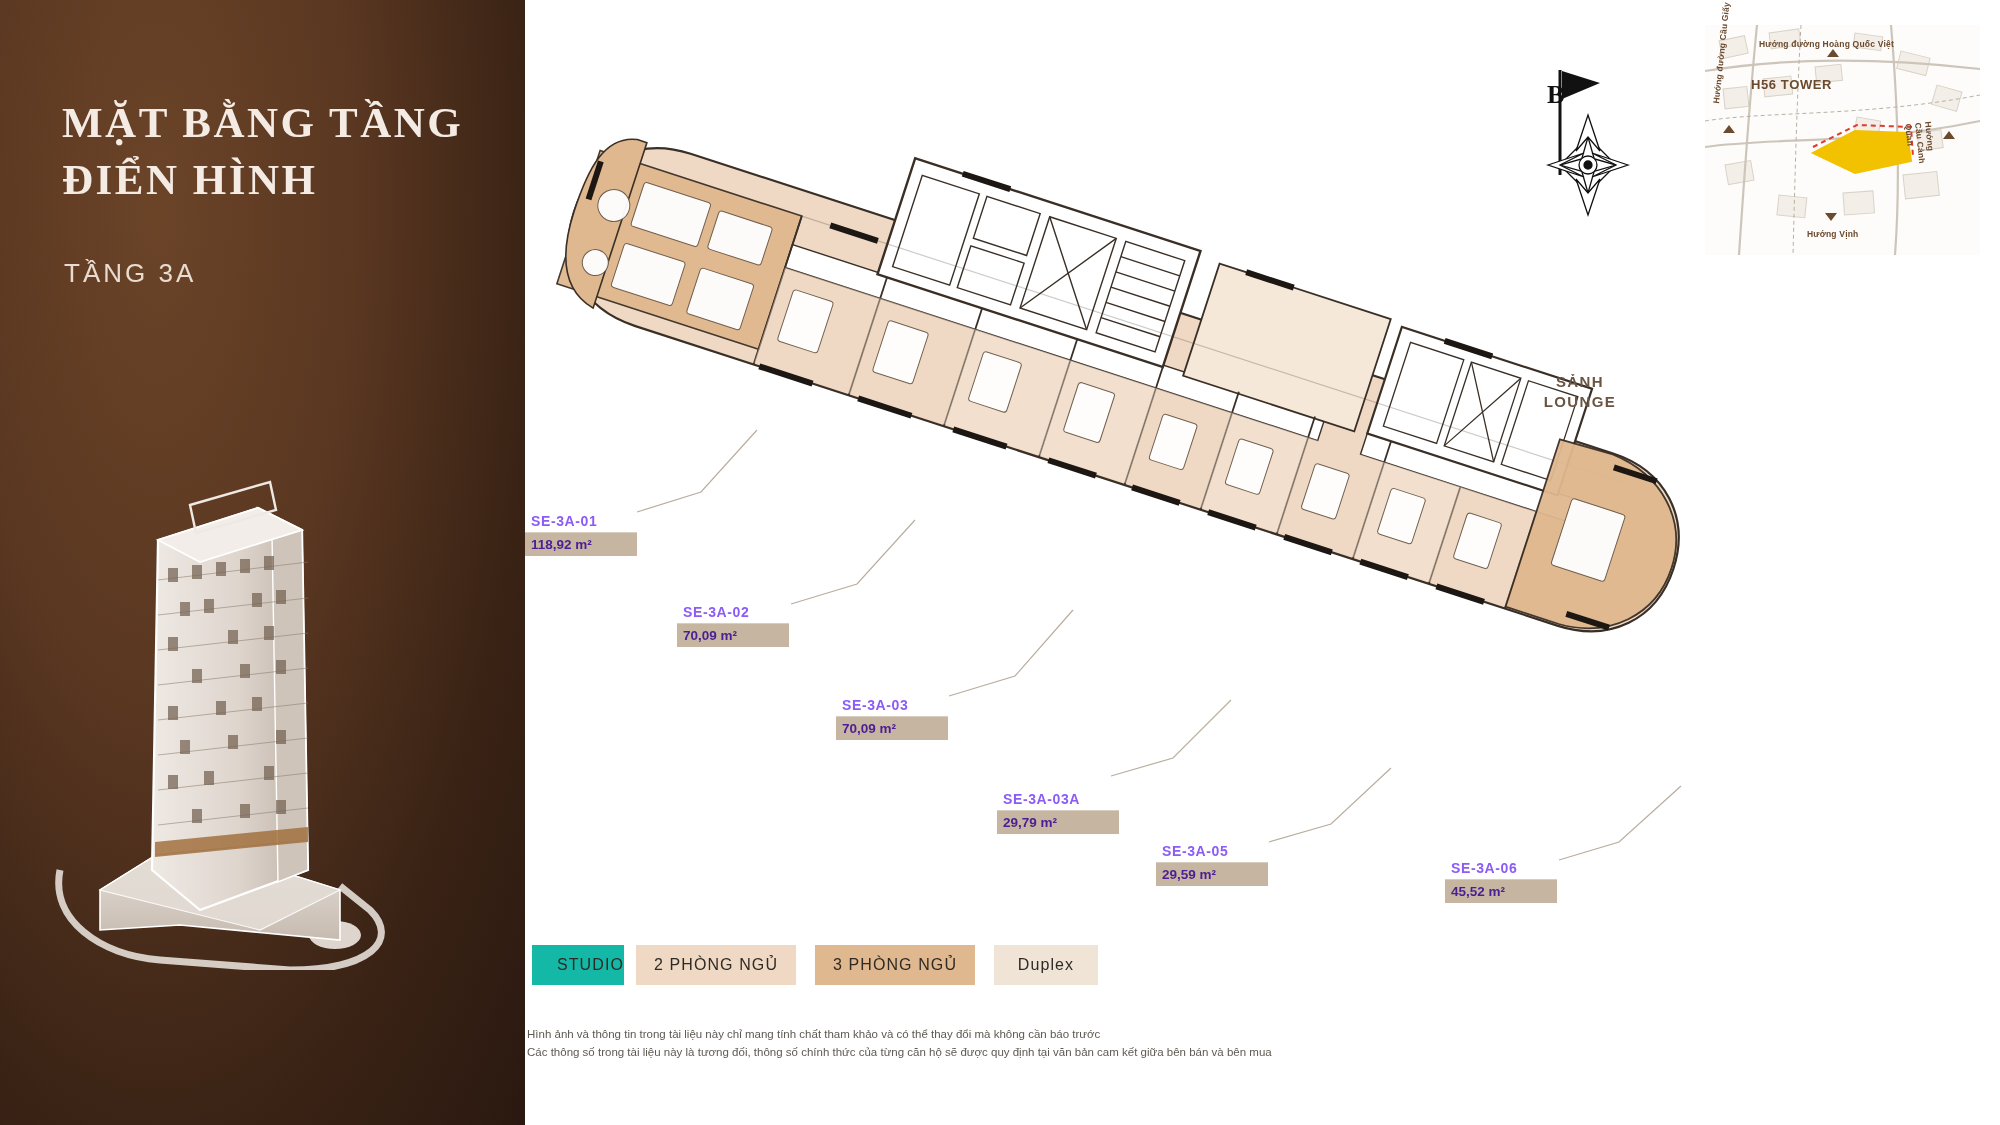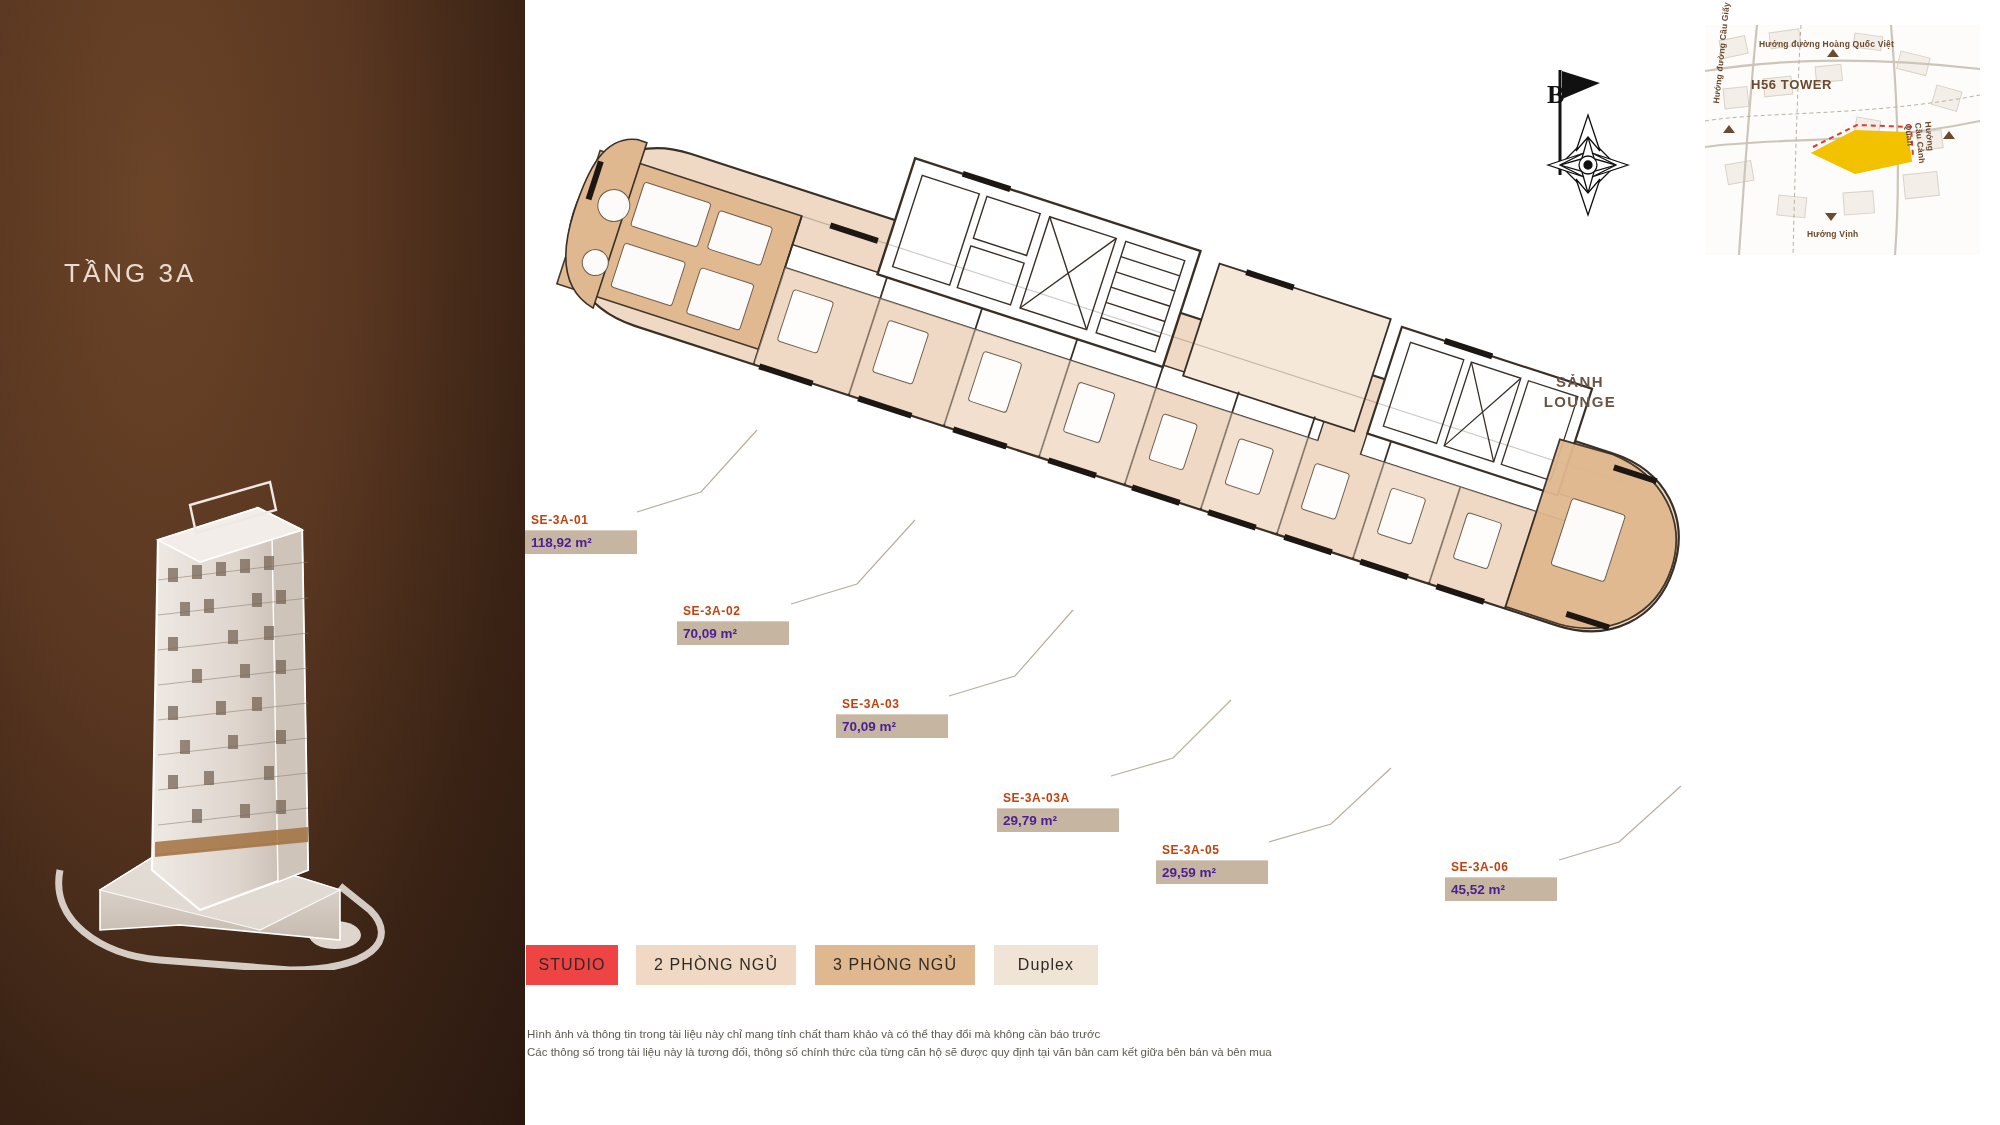--- a/index.html
+++ b/index.html
@@ -49,21 +49,21 @@
   .mm-label{
     position:absolute;font-size:8.5px;color:#6b4a2e;font-weight:700;letter-spacing:.2px;
   }
   
   #floorplan{position:absolute;left:0;top:0;width:1475px;height:900px;}
   
   .callout{
     position:absolute;width:112px;
   }
   .callout .code{
-    background:#fff;color:#c2410c;font-size:12px;font-weight:700;letter-spacing:.6px;
+    background:#fff;color:#8b5cf6;font-size:14px;font-weight:700;letter-spacing:.6px;
     padding:5px 6px 3px 6px;border-bottom:1px solid #d8cdbf;text-align:left;
   }
   .callout .area{
     background:#c6b5a0;color:#4c1d95;font-size:13.5px;font-weight:600;
     padding:4px 6px 4px 6px;text-align:left;
   }
   
   #legend{position:absolute;left:0;top:945px;width:1475px;height:60px;}
   .legend-item{
     position:absolute;height:40px;display:flex;align-items:center;justify-content:center;
@@ -76,20 +76,24 @@
   .sanh-label{
     position:absolute;color:#6a5542;font-size:15px;letter-spacing:1.4px;
     text-align:center;line-height:1.35;font-weight:600;
   }
 </style>
 </head>
 <body>
 
 <div id="left-panel">
 
+  <div id="panel-title">
+    <span>MẶT BẰNG TẦNG</span>
+    <span class="l2">ĐIỂN HÌNH</span>
+  </div>
 
   <div id="panel-subtitle">TẦNG 3A</div>
 
   <div id="tower-art">
     <svg viewBox="0 0 440 640" width="440" height="640">
       <defs>
         <linearGradient id="twr" x1="0" y1="0" x2="1" y2="0">
           <stop offset="0%" stop-color="#efe9e4"></stop>
           <stop offset="55%" stop-color="#ded5cd"></stop>
           <stop offset="100%" stop-color="#bfb3a8"></stop>
@@ -380,21 +384,21 @@
   <div class="callout" style="left:631px;top:838px;">
     <div class="code">SE-3A-05</div>
     <div class="area">29,59 m²</div>
   </div>
   <div class="callout" style="left:920px;top:855px;">
     <div class="code">SE-3A-06</div>
     <div class="area">45,52 m²</div>
   </div>
 
   <div id="legend">
-    <div class="legend-item" style="left:1px;top:0px;width:92px;background:#ef4444;">
+    <div class="legend-item" style="left:7px;top:0px;width:92px;background:#14b8a6;justify-content:flex-end;">
       <span>STUDIO</span>
     </div>
     <div class="legend-item" style="left:111px;top:0px;width:160px;background:#efd9c4;">
       <span>2 PHÒNG NGỦ</span>
     </div>
     <div class="legend-item" style="left:290px;top:0px;width:160px;background:#e0b88f;">
       <span>3 PHÒNG NGỦ</span>
     </div>
     <div class="legend-item" style="left:469px;top:0px;width:104px;background:#f0e4d6;">
       <span>Duplex</span>

